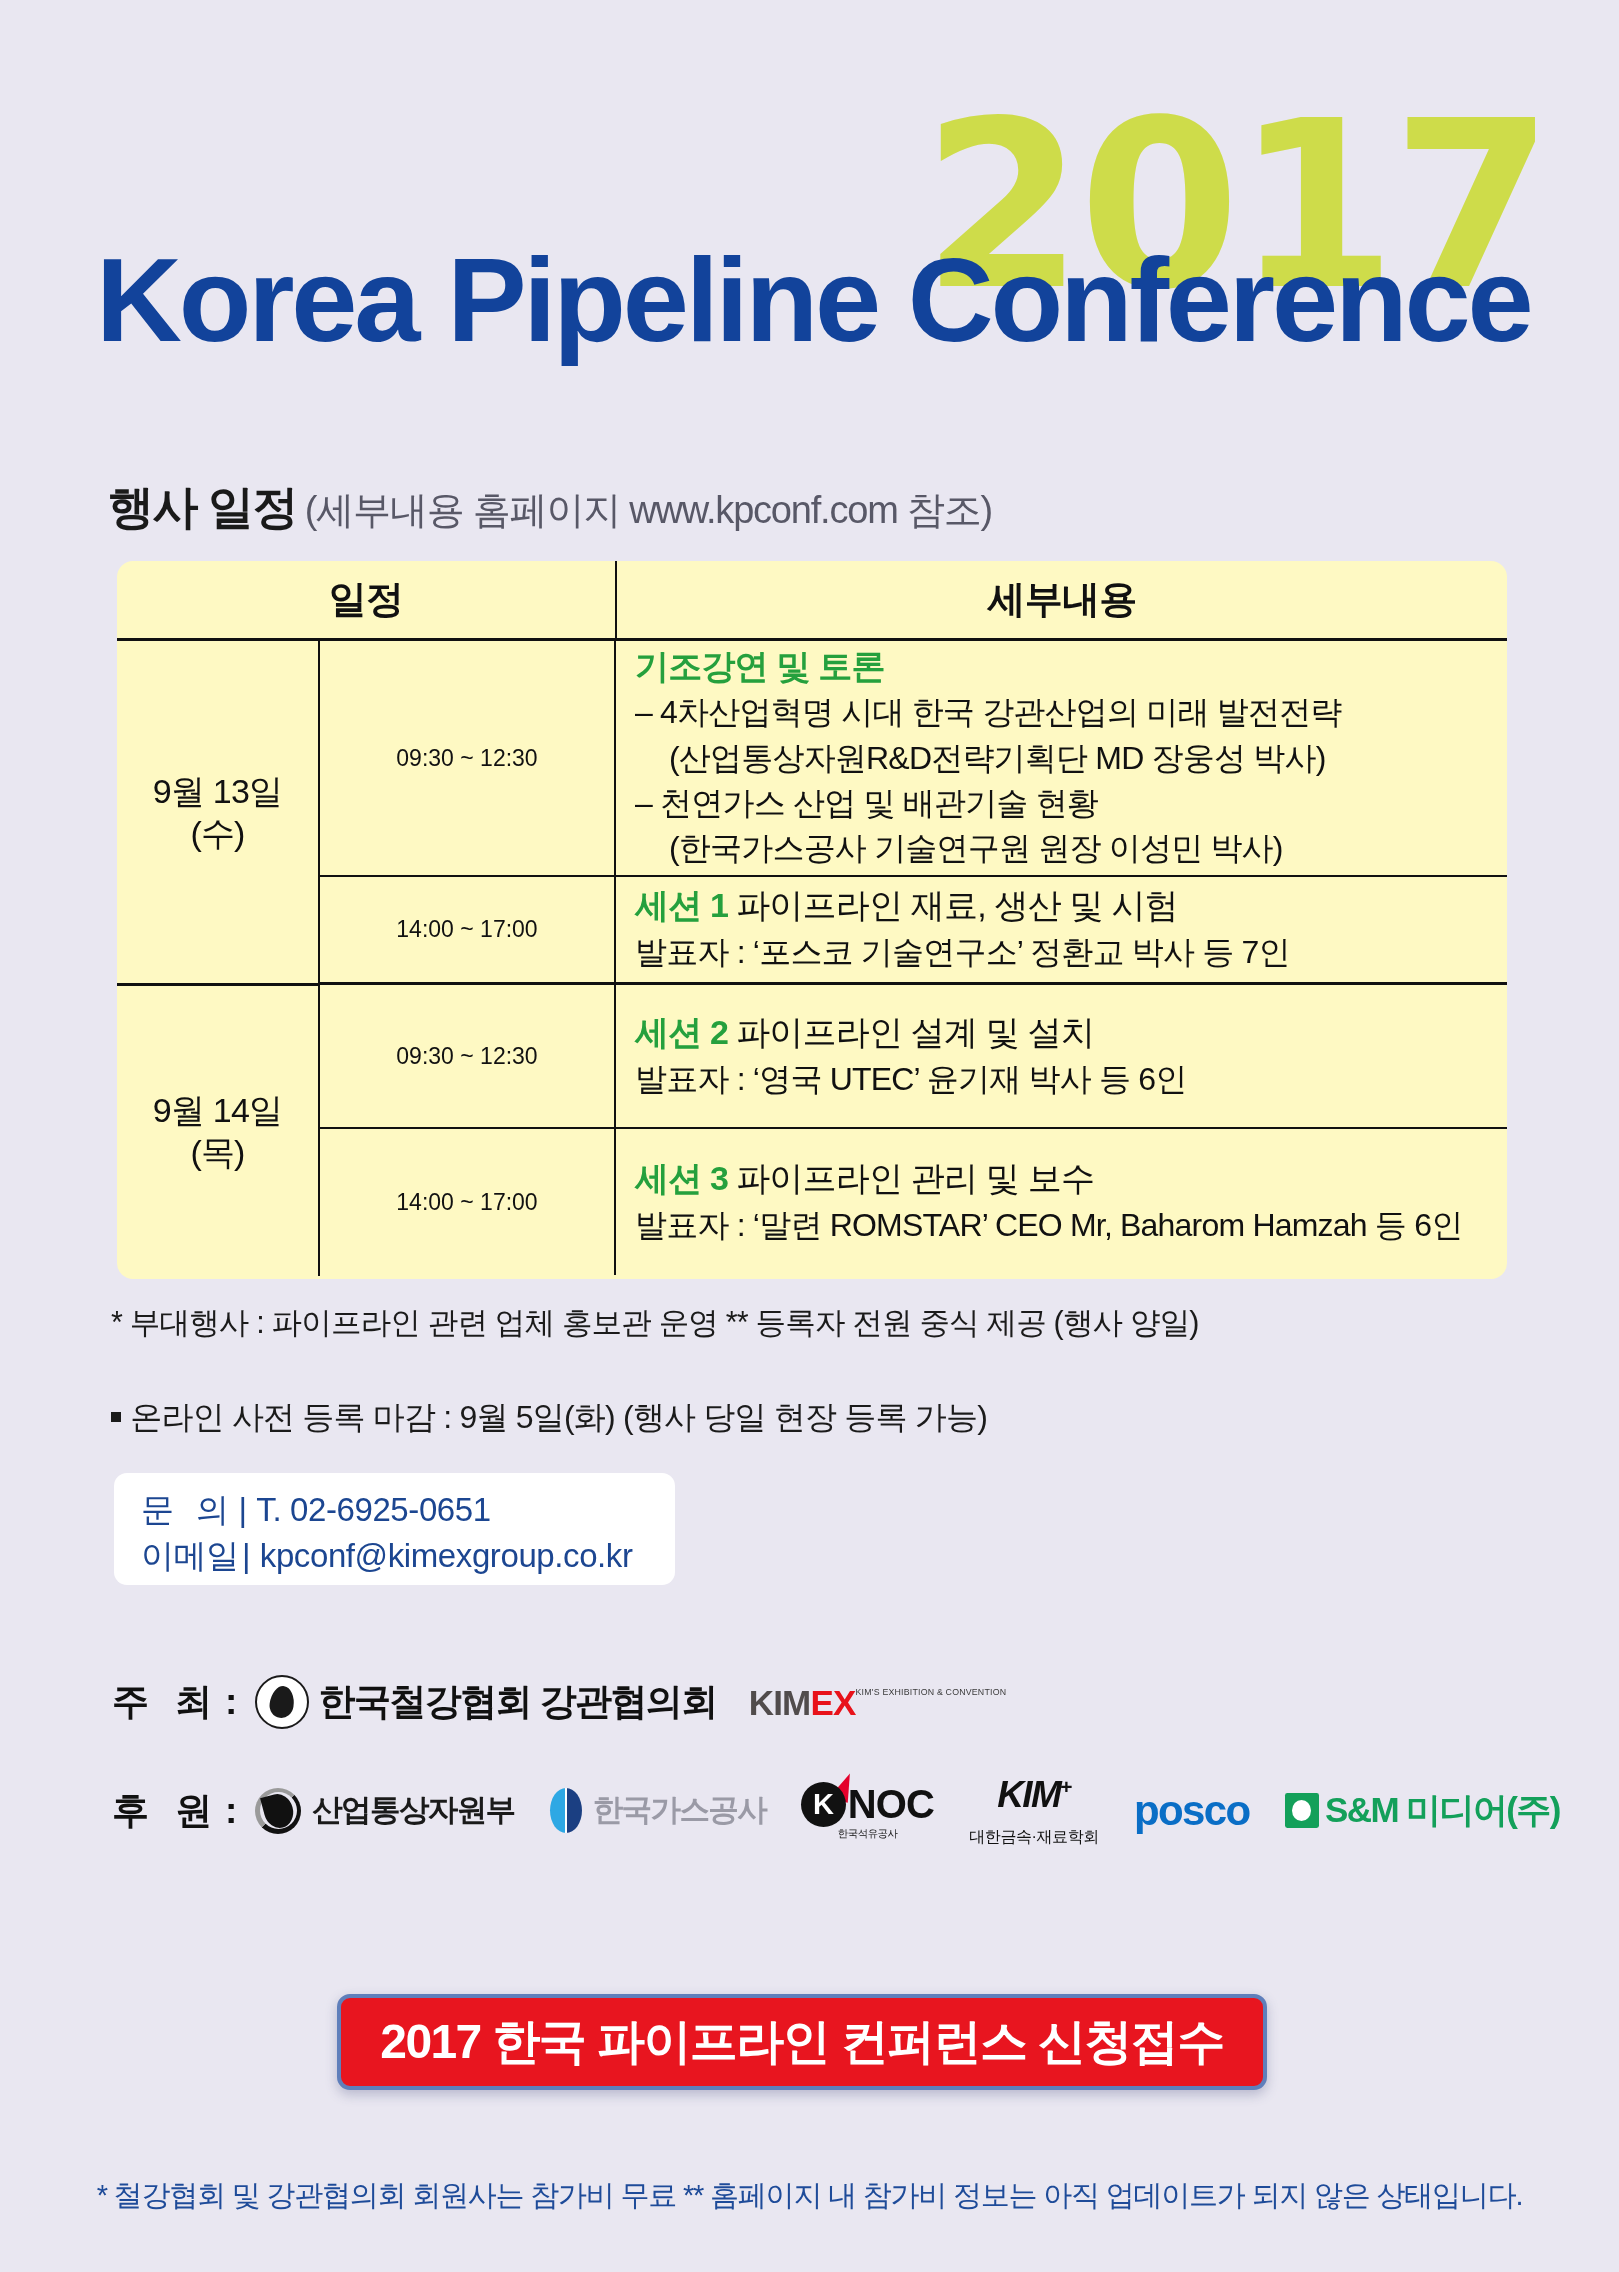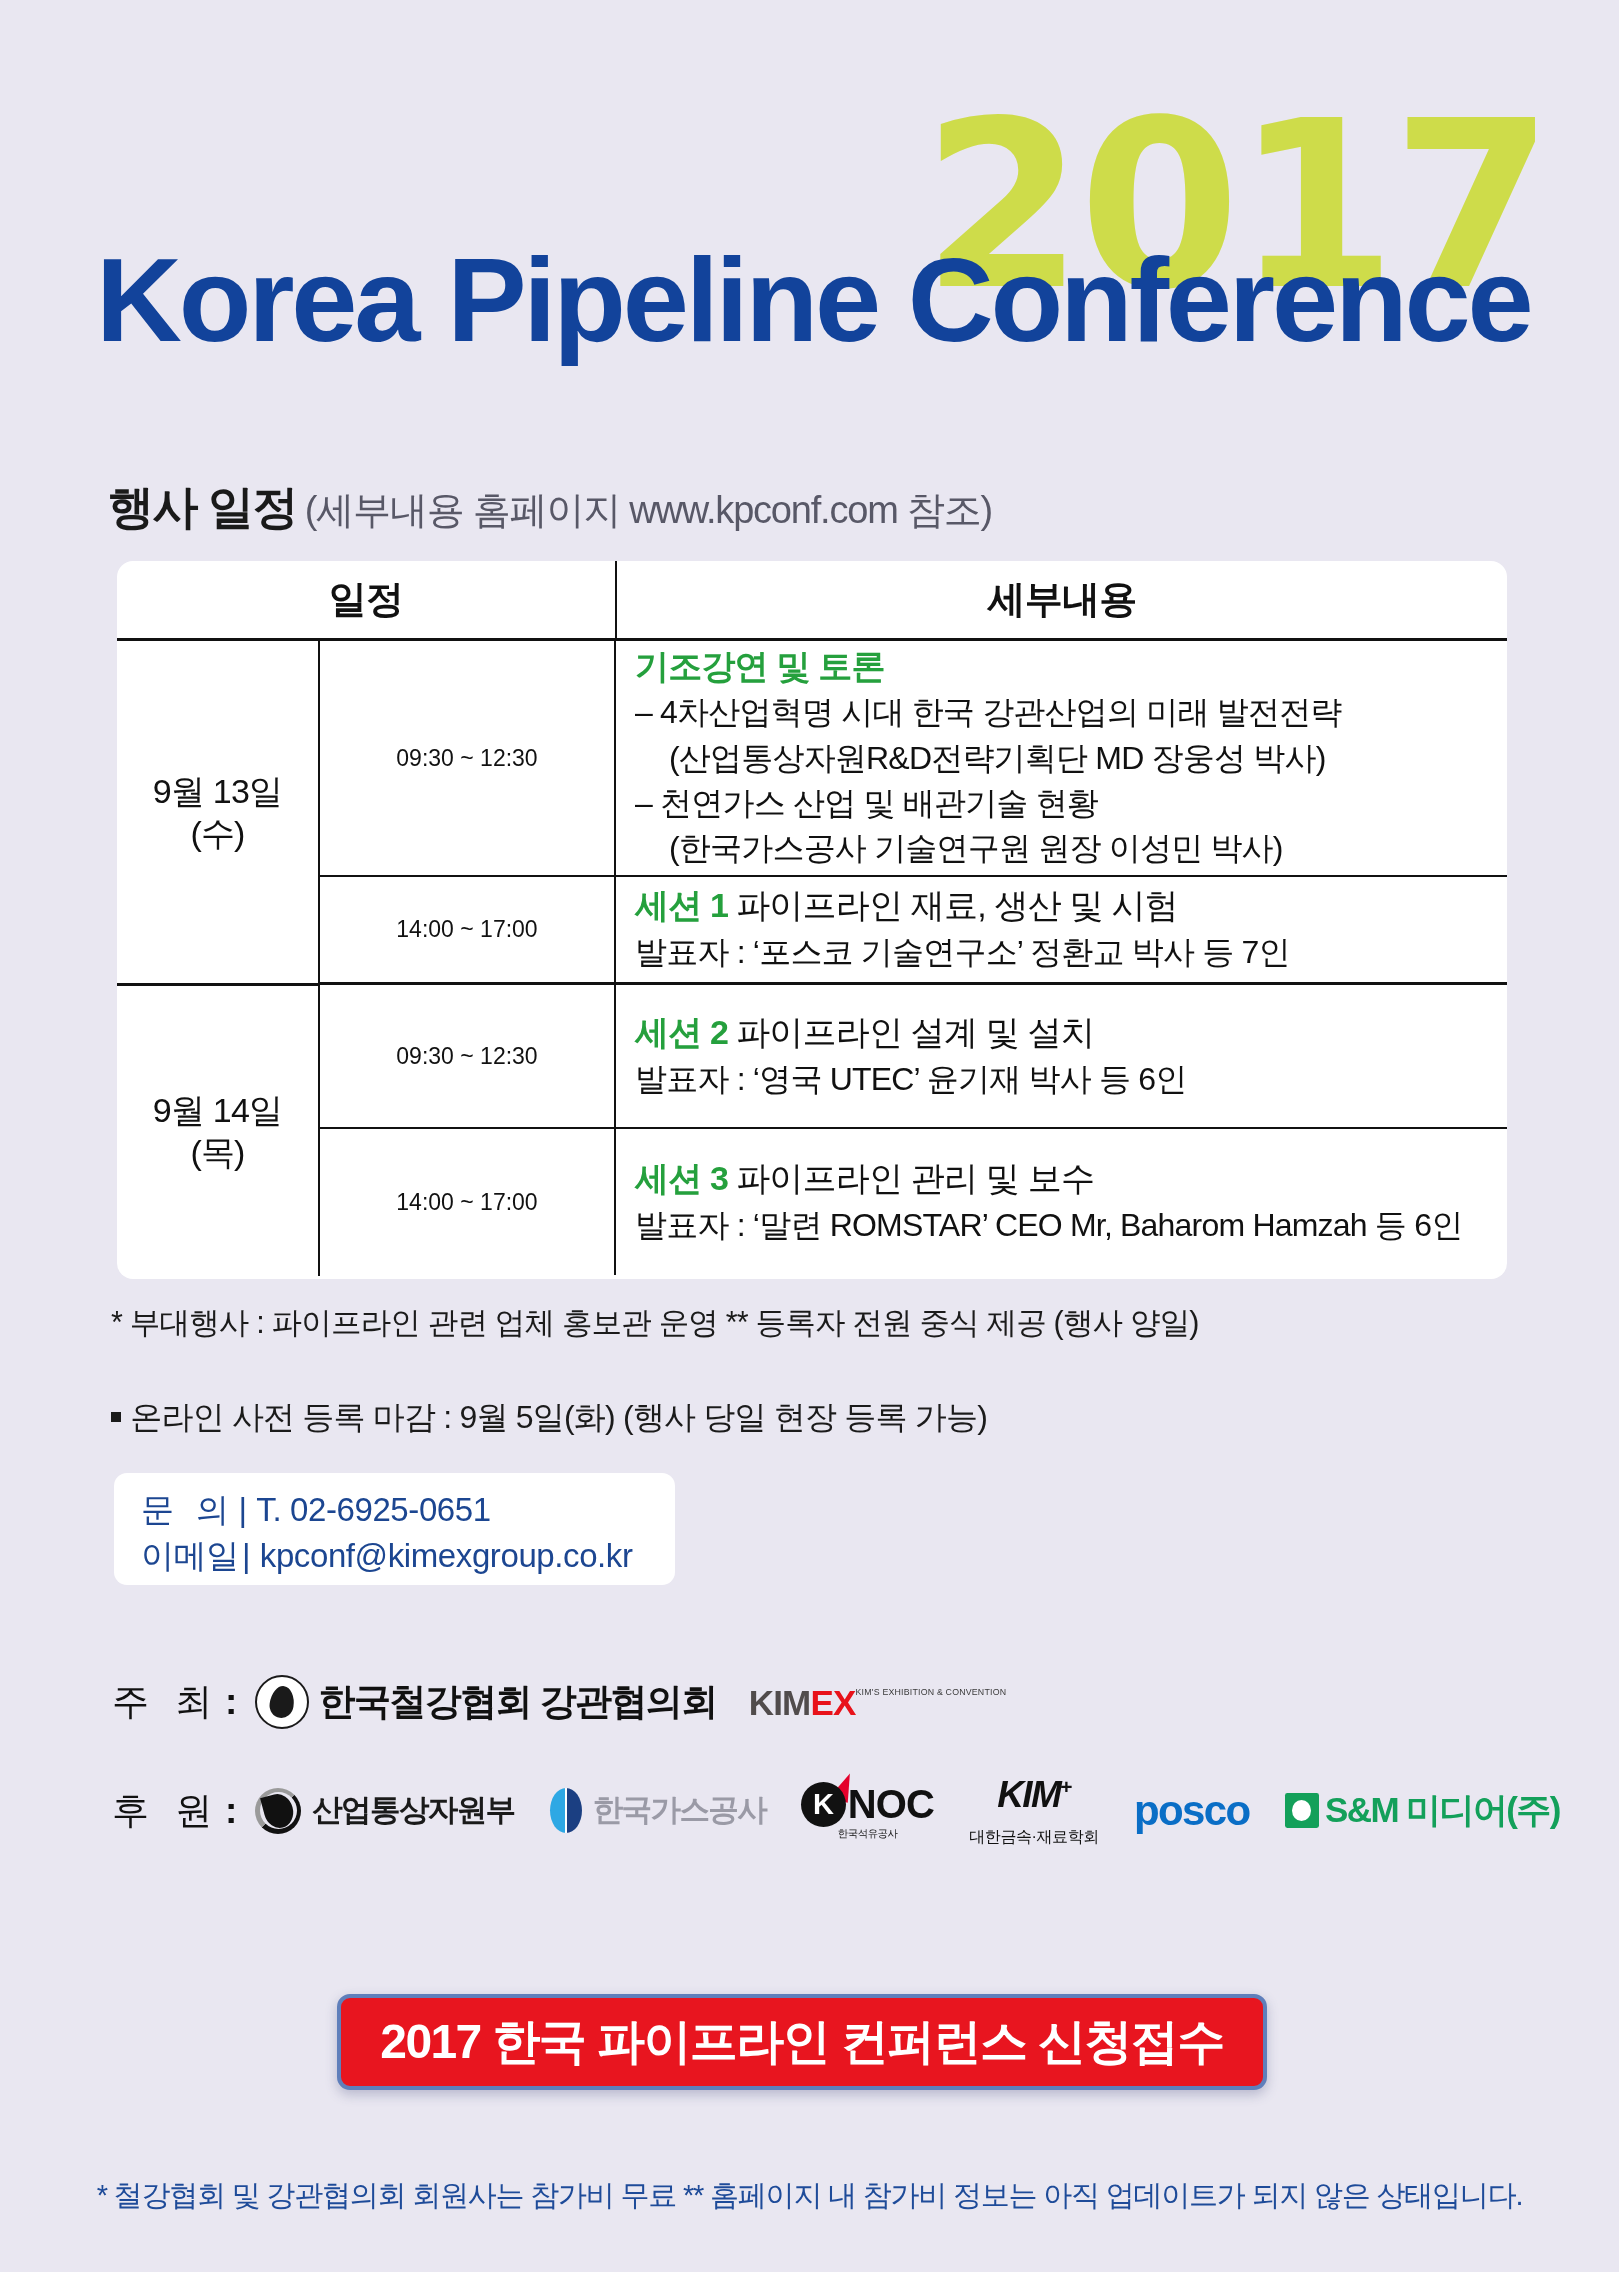--- a/index.html
+++ b/index.html
@@ -41,21 +41,21 @@
   .sec-head .sub{
     font-size:38px;font-weight:400;color:#585867;letter-spacing:-1.2px;
     margin-left:8px;
   }
 
   
   .table{
     position:absolute;
     left:117px; top:561px;
     width:1390px; height:718px;
-    background:#ffffff;
+    background:#fef9c3;
     border-radius:16px;
     overflow:hidden;
     box-sizing:border-box;
   }
   .thead{
     height:80px;
     display:flex;
     border-bottom:3.2px solid #111;
     box-sizing:border-box;
   }
@@ -159,21 +159,21 @@
   
   .orgrow{
     position:absolute;left:112px;top:1675px;
     display:flex;align-items:center;
   }
   .sponrow{
     position:absolute;left:112px;top:1776px;
     display:flex;align-items:center;
   }
   .rowlabel{
-    font-size:37px;font-weight:400;color:#111;letter-spacing:8px;
+    font-size:37px;font-weight:700;color:#111;letter-spacing:8px;
     margin-right:4.8px;white-space:nowrap;
   }
   .colon{font-size:37px;font-weight:700;color:#111;margin-right:17.6px;}
 
   
   .logo{display:flex;align-items:center;white-space:nowrap;}
   .kosa-mark{
     width:50px;height:50px;border-radius:50%;
     border:2.4px solid #1a1a1a;position:relative;margin-right:9.6px;
     background:#fff;

